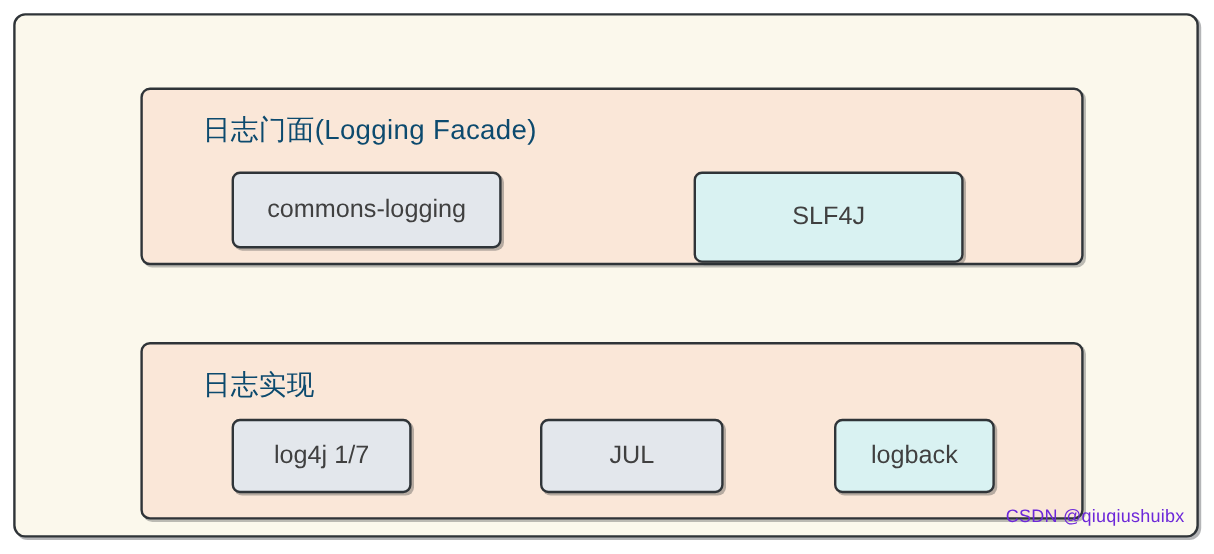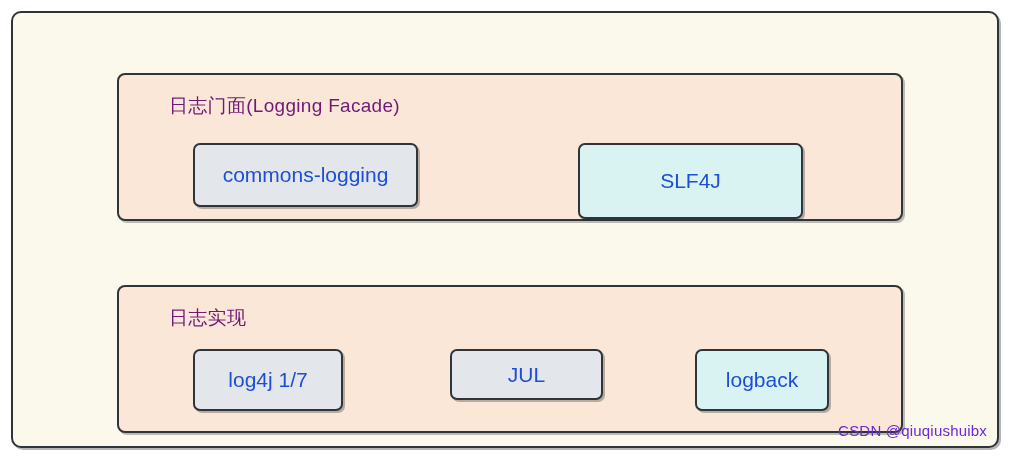--- a/index.html
+++ b/index.html
@@ -52,37 +52,37 @@
     left: 104px;
     top: 272px;
     width: 786px;
     height: 148px;
   }
 
   .group-title {
     position: absolute;
     left: 50px;
     top: 18px;
-    font-size: 19px;
-    color: #701a75;
+    font-size: 23px;
+    color: #0c4a6e;
     letter-spacing: 0.3px;
     white-space: nowrap;
   }
 
   
   .node-box {
     position: absolute;
     border: 2px solid #2f3438;
     border-radius: 7px;
     box-sizing: border-box;
     display: flex;
     align-items: center;
     justify-content: center;
     font-size: 21px;
-    color: #1d4ed8;
+    color: #404040;
     box-shadow: 2px 2px 0 rgba(40,44,48,0.32);
     white-space: nowrap;
   }
   .fill-gray { background: #e3e7ec; }
   .fill-cyan { background: #d9f2f2; }
 
   #node-commons-logging {
     left: 74px;
     top: 68px;
     width: 225px;
@@ -97,21 +97,21 @@
   #node-log4j {
     left: 74px;
     top: 62px;
     width: 150px;
     height: 62px;
   }
   #node-jul {
     left: 331px;
     top: 62px;
     width: 153px;
-    height: 51px;
+    height: 62px;
   }
   #node-logback {
     left: 576px;
     top: 62px;
     width: 134px;
     height: 62px;
     text-align: center;
   }
 
   

